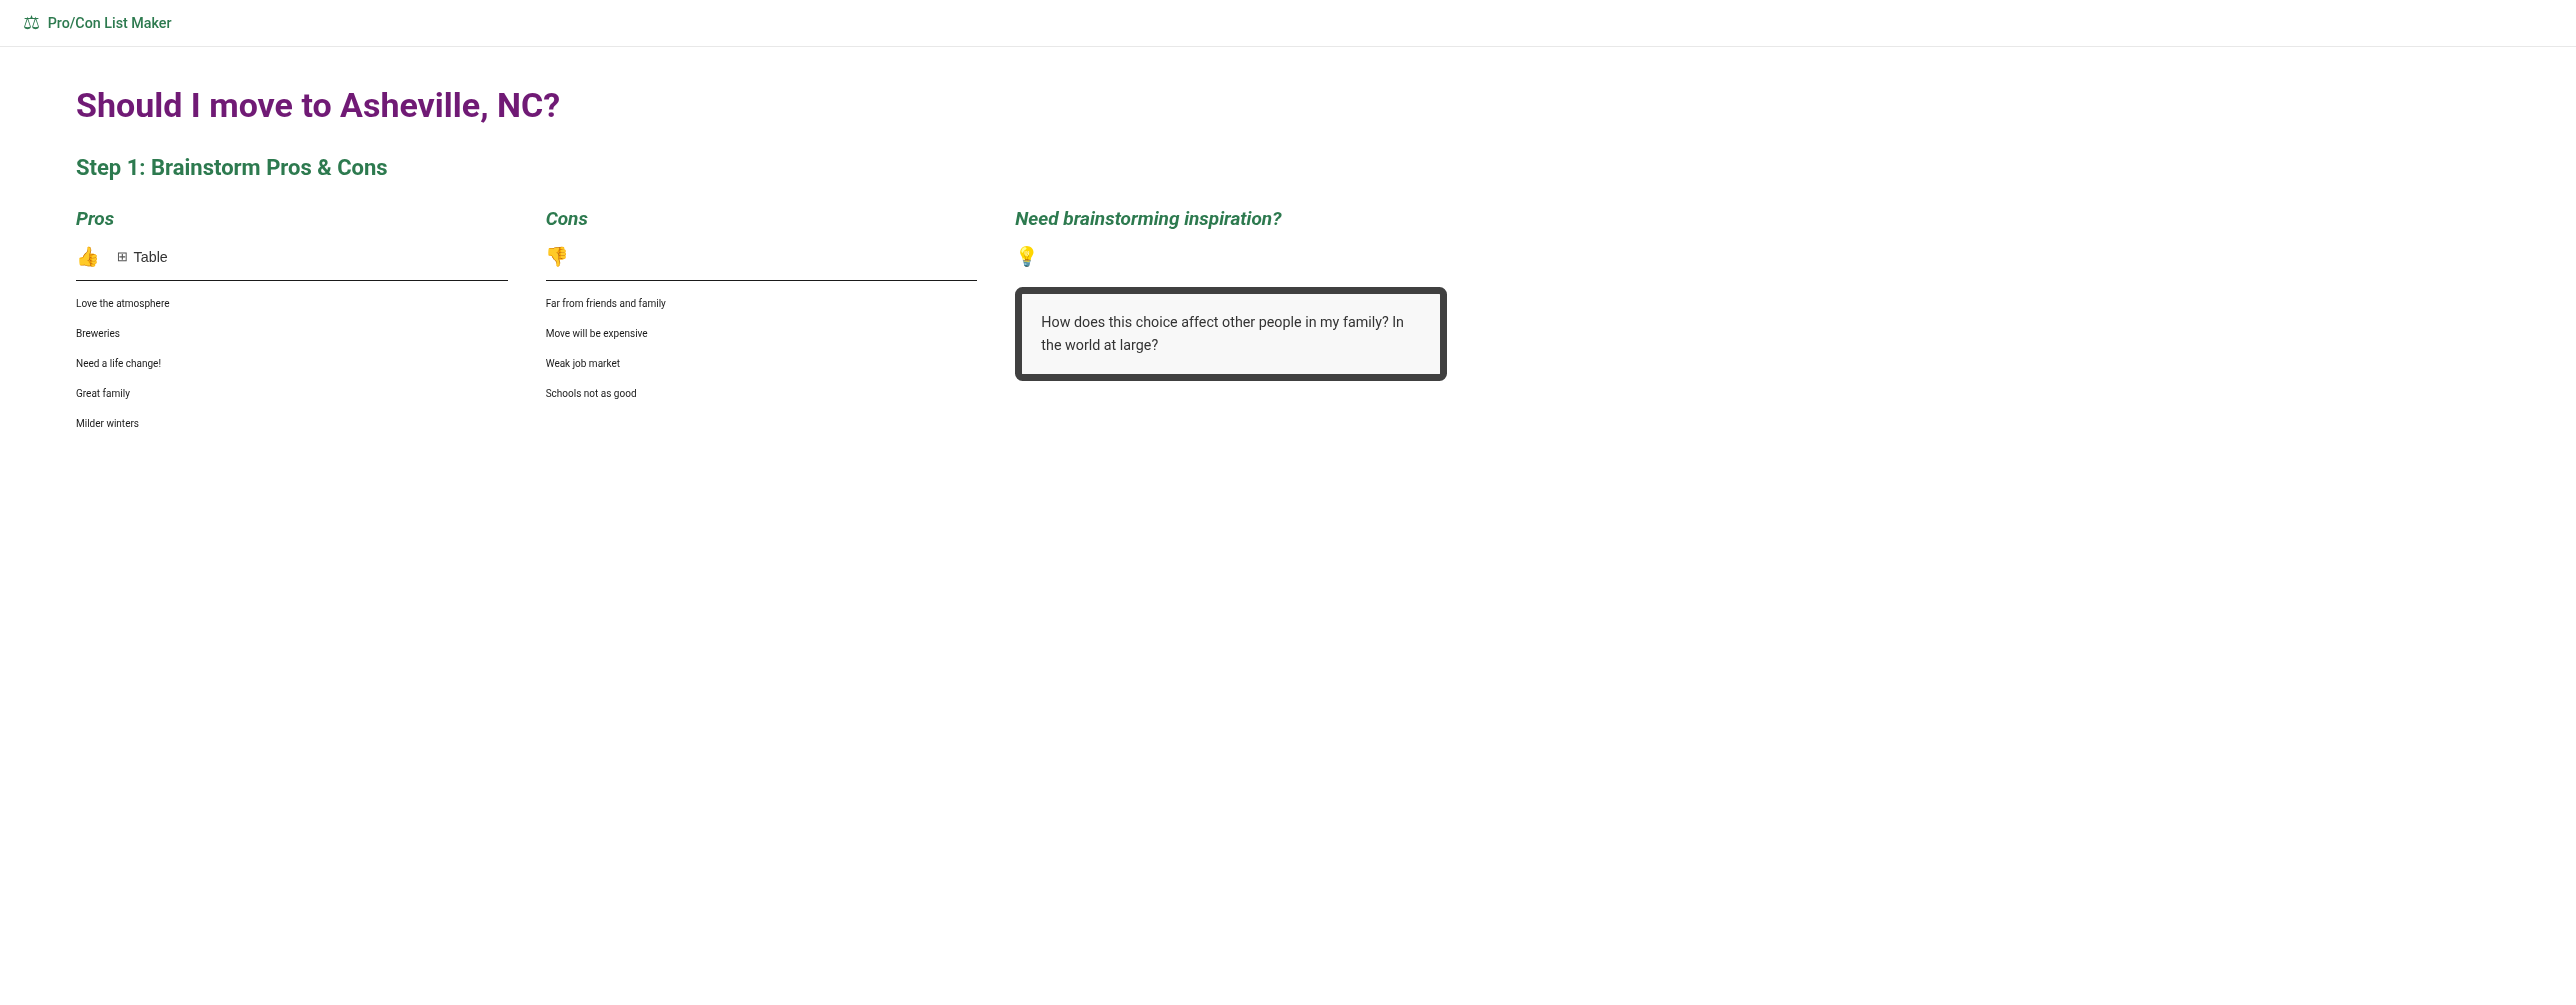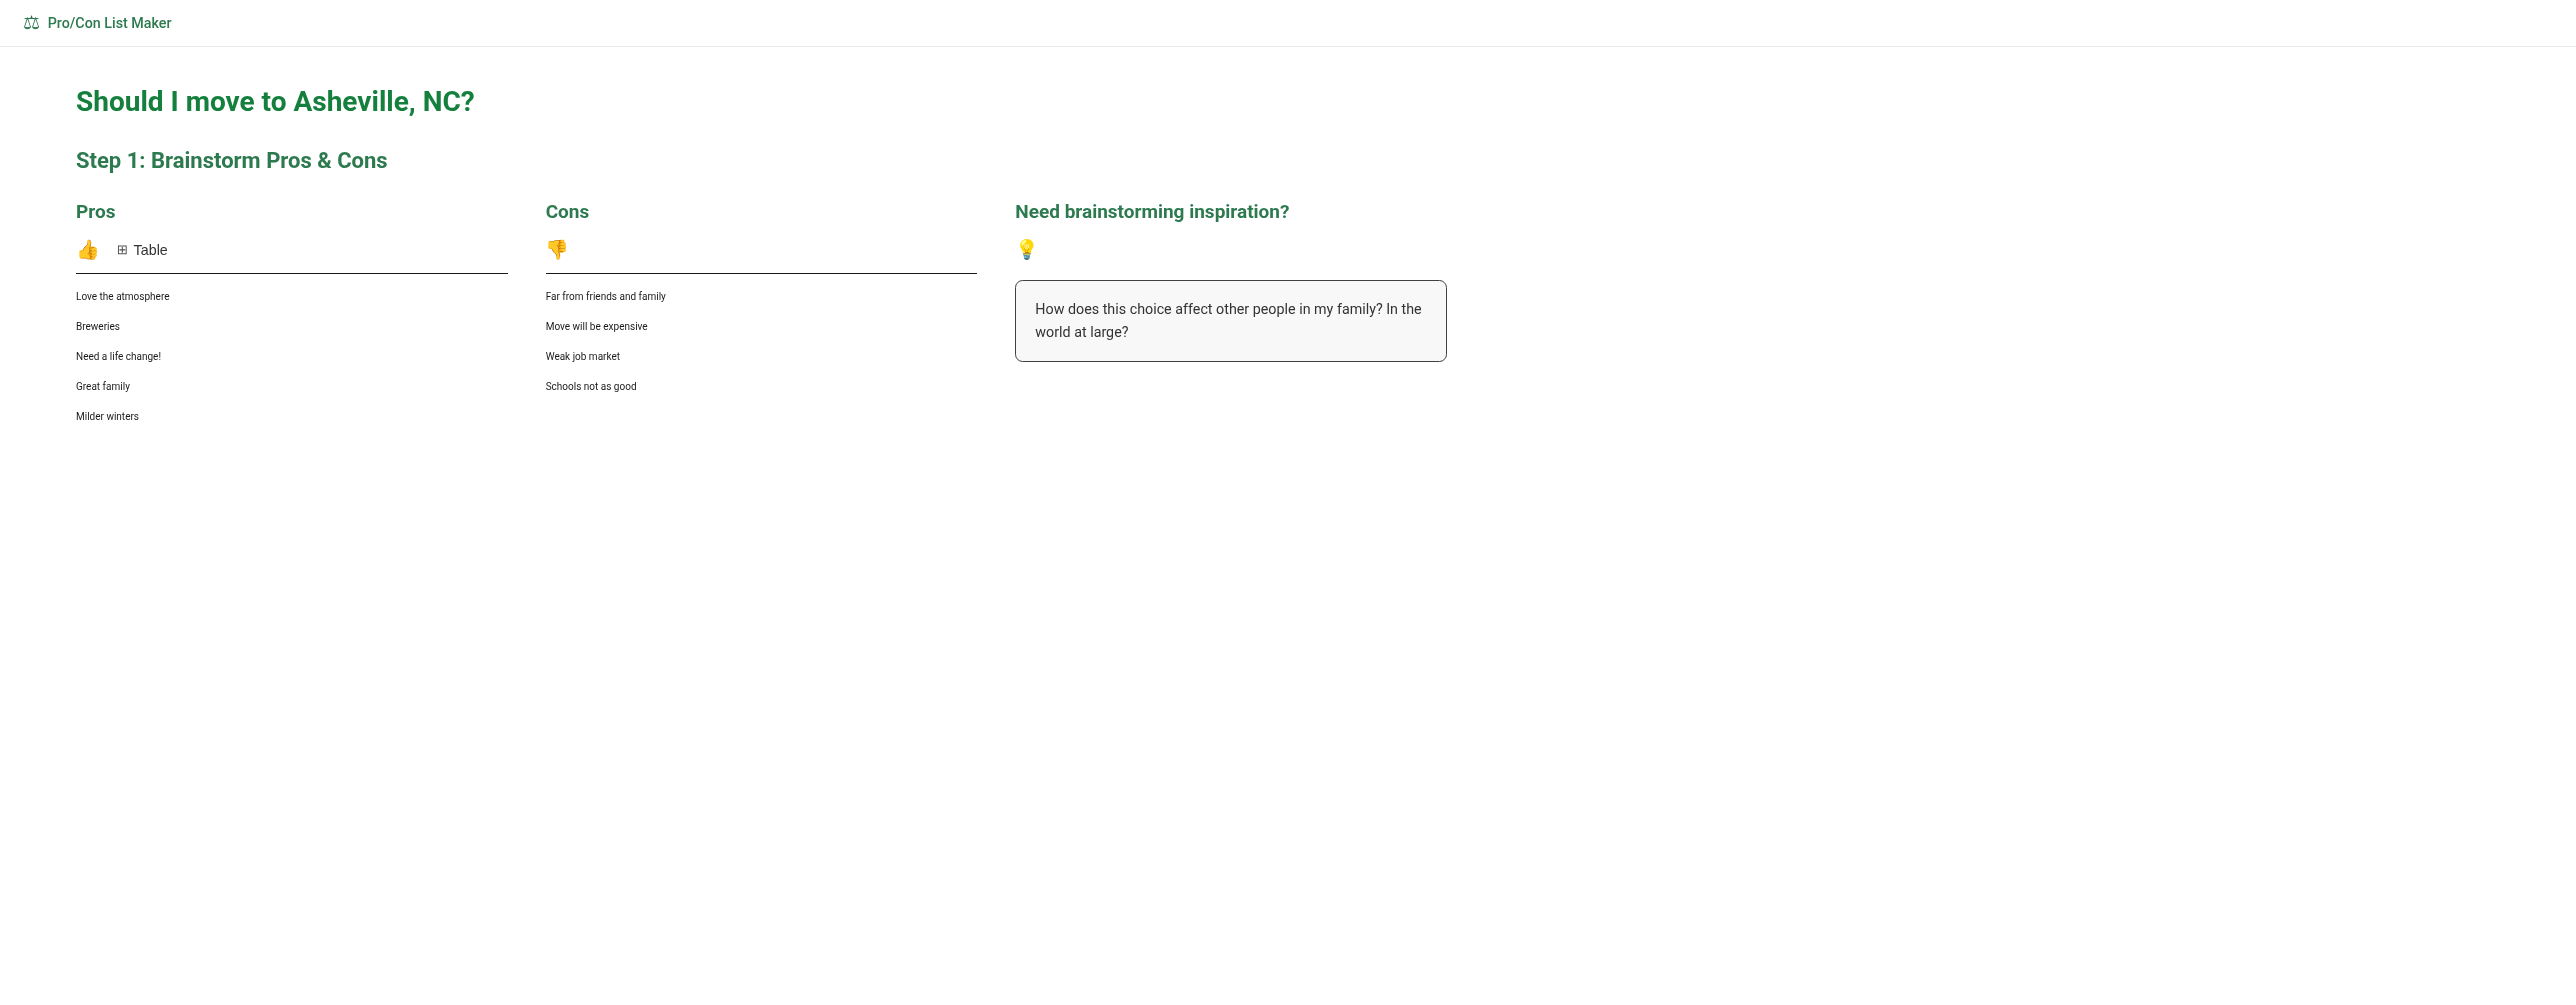--- a/index.html
+++ b/index.html
@@ -35,23 +35,23 @@
       color: #2d7a4f;
       font-size: 19px;
     }
 
     .main-content {
       padding: 38px 76px;
       max-width: 1523px;
     }
 
     .page-title {
-      font-size: 28px;
+      font-size: 34px;
       font-weight: 700;
-      color: #15803d;
+      color: #701a75;
       margin-bottom: 30.5px;
     }
 
     .step-title {
       font-size: 22px;
       font-weight: 700;
       color: #2d7a4f;
       margin-bottom: 27px;
     }
 
@@ -59,20 +59,21 @@
       display: grid;
       grid-template-columns: 1fr 1fr 1fr;
       gap: 38px;
     }
 
     .column-header {
       font-size: 19px;
       font-weight: 700;
       color: #2d7a4f;
       margin-bottom: 15.2px;
+      font-style: italic;
     }
 
     .column-toolbar {
       display: flex;
       align-items: center;
       gap: 11.4px;
       padding-bottom: 11.4px;
       border-bottom: 1.9px solid #1a1a1a;
       margin-bottom: 7.6px;
     }
@@ -106,21 +107,21 @@
 
     .list-item {
       padding: 9.5px 0;
       font-size: 10px;
       color: #1a1a1a;
       border-bottom: none;
     }
 
     .inspiration-box {
       background: #f8f8f8;
-      border: 1px solid #404040;
+      border: 7px solid #404040;
       border-radius: 7.6px;
       padding: 17px 19px;
       font-size: 14.3px;
       color: #333;
       line-height: 1.6;
       margin-top: 7.6px;
     }
 
     .inspiration-column {
       padding-top: 0;

